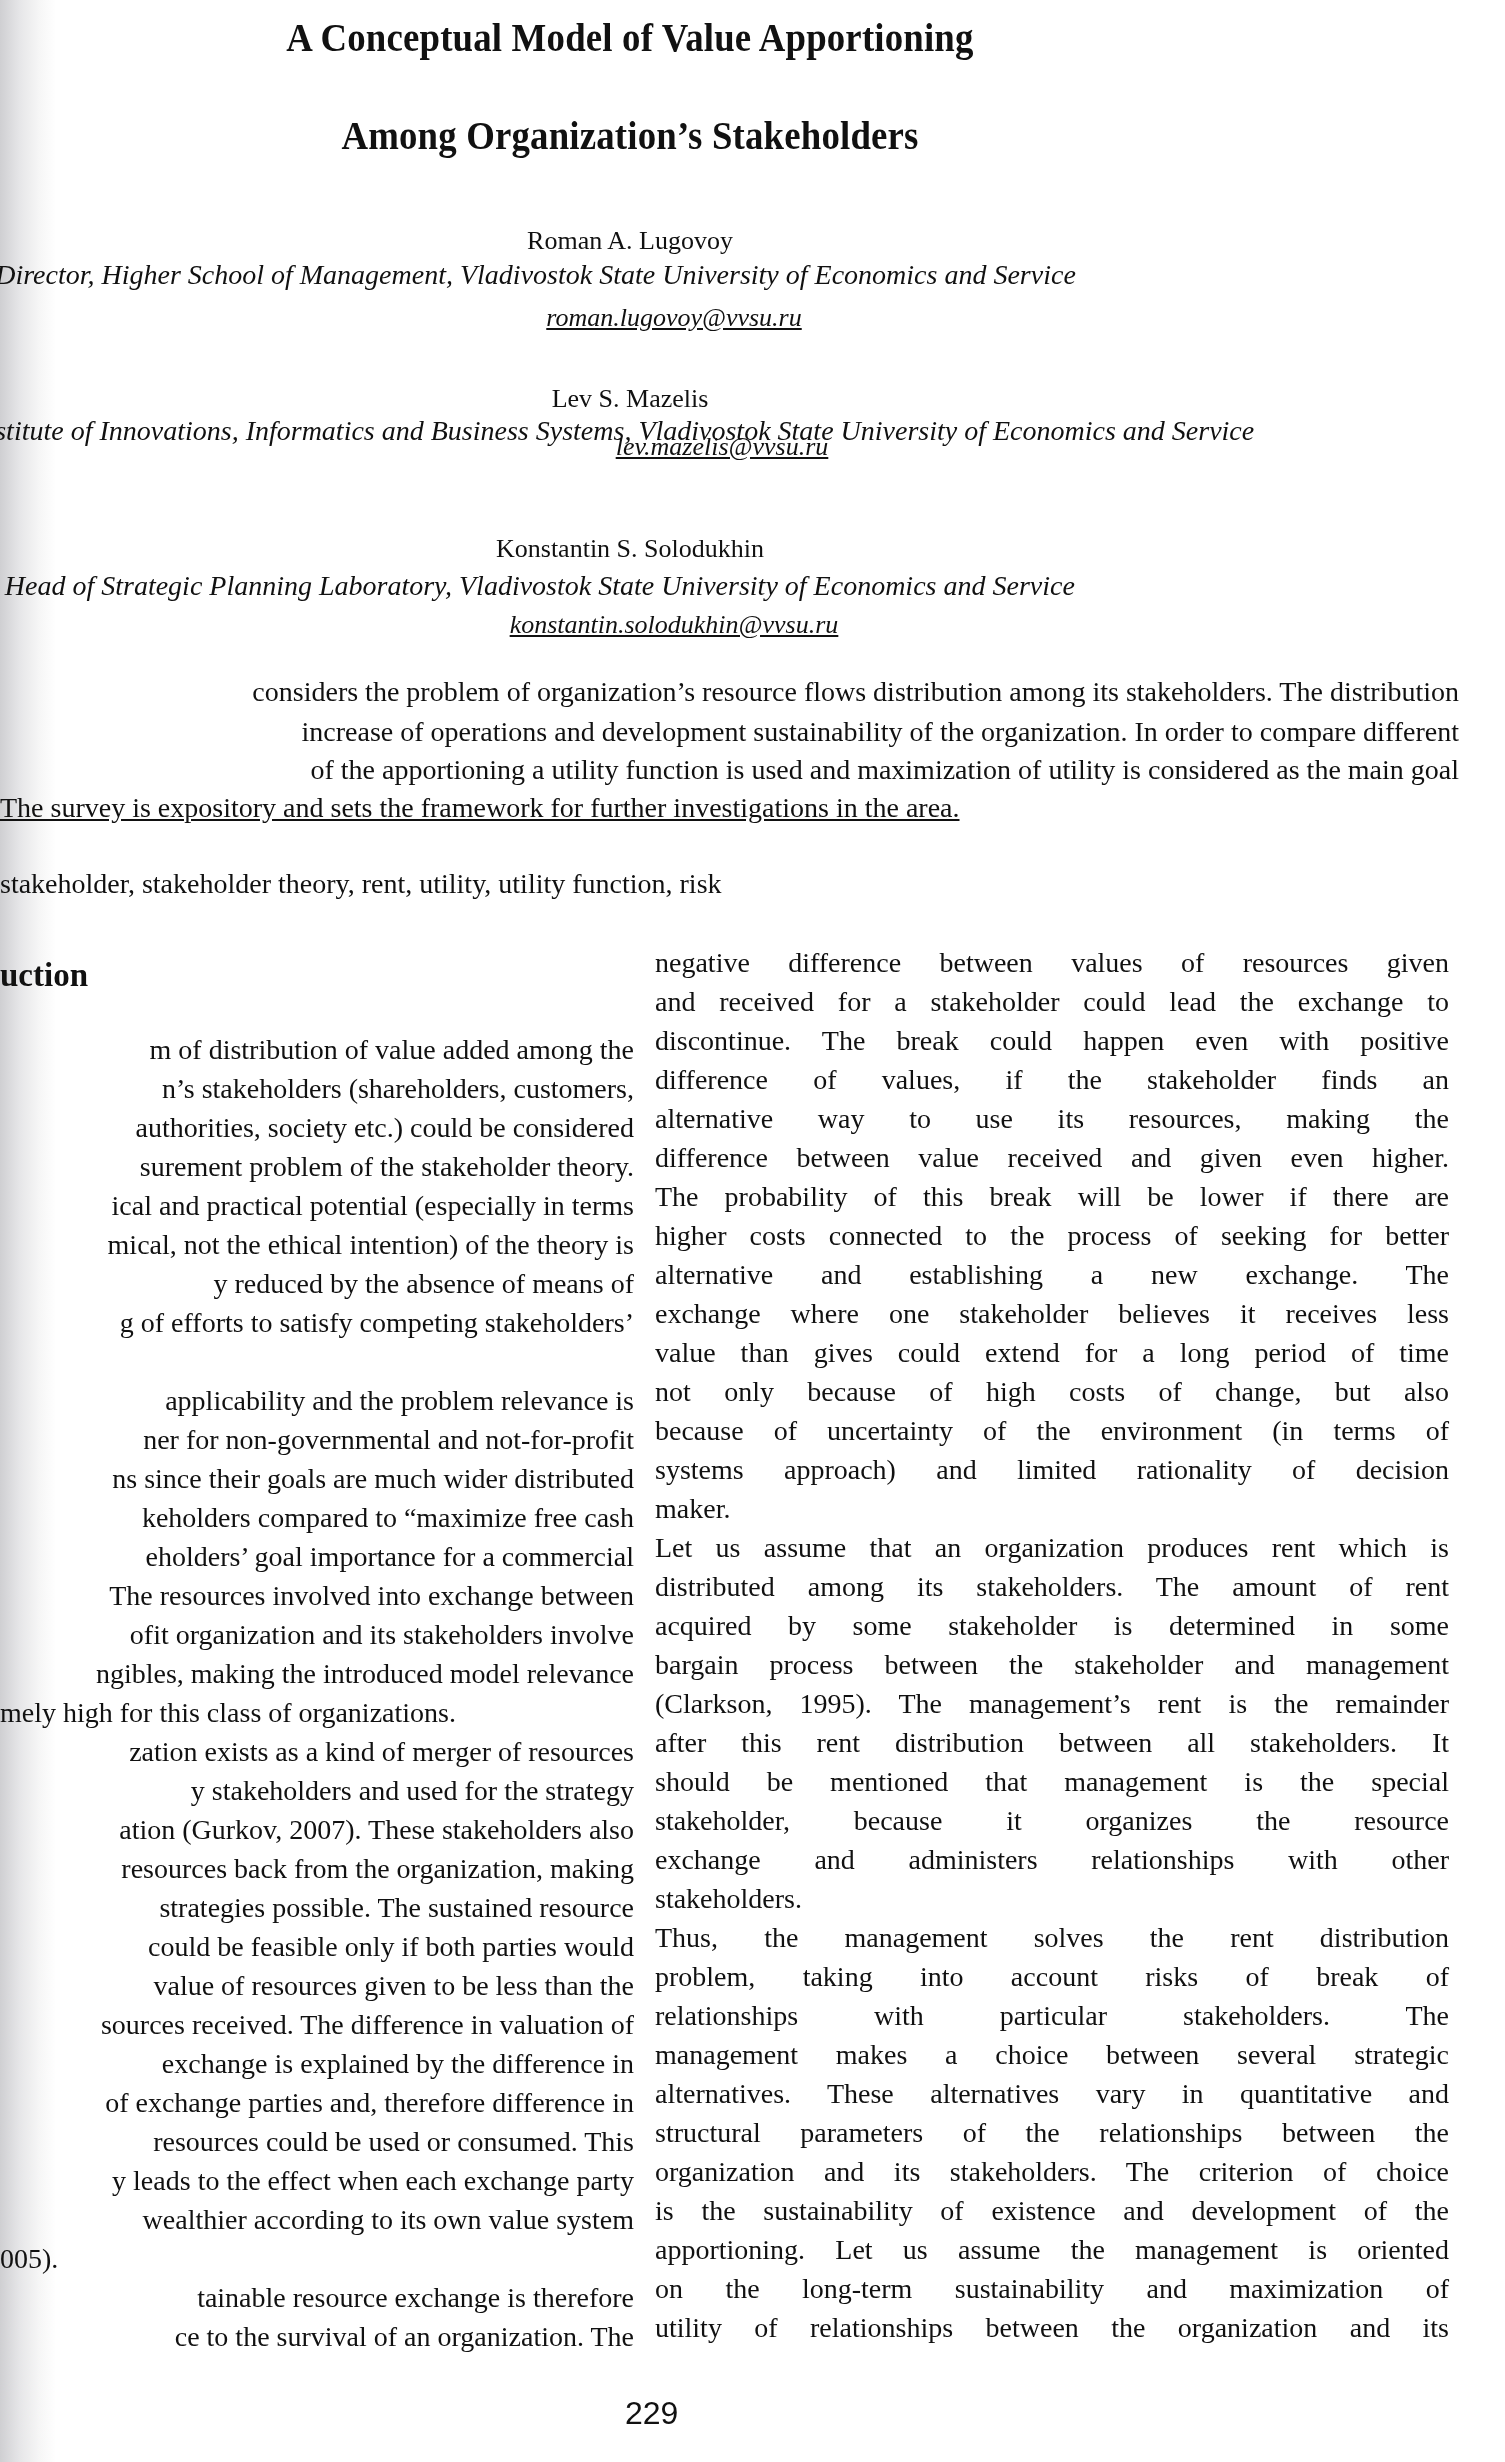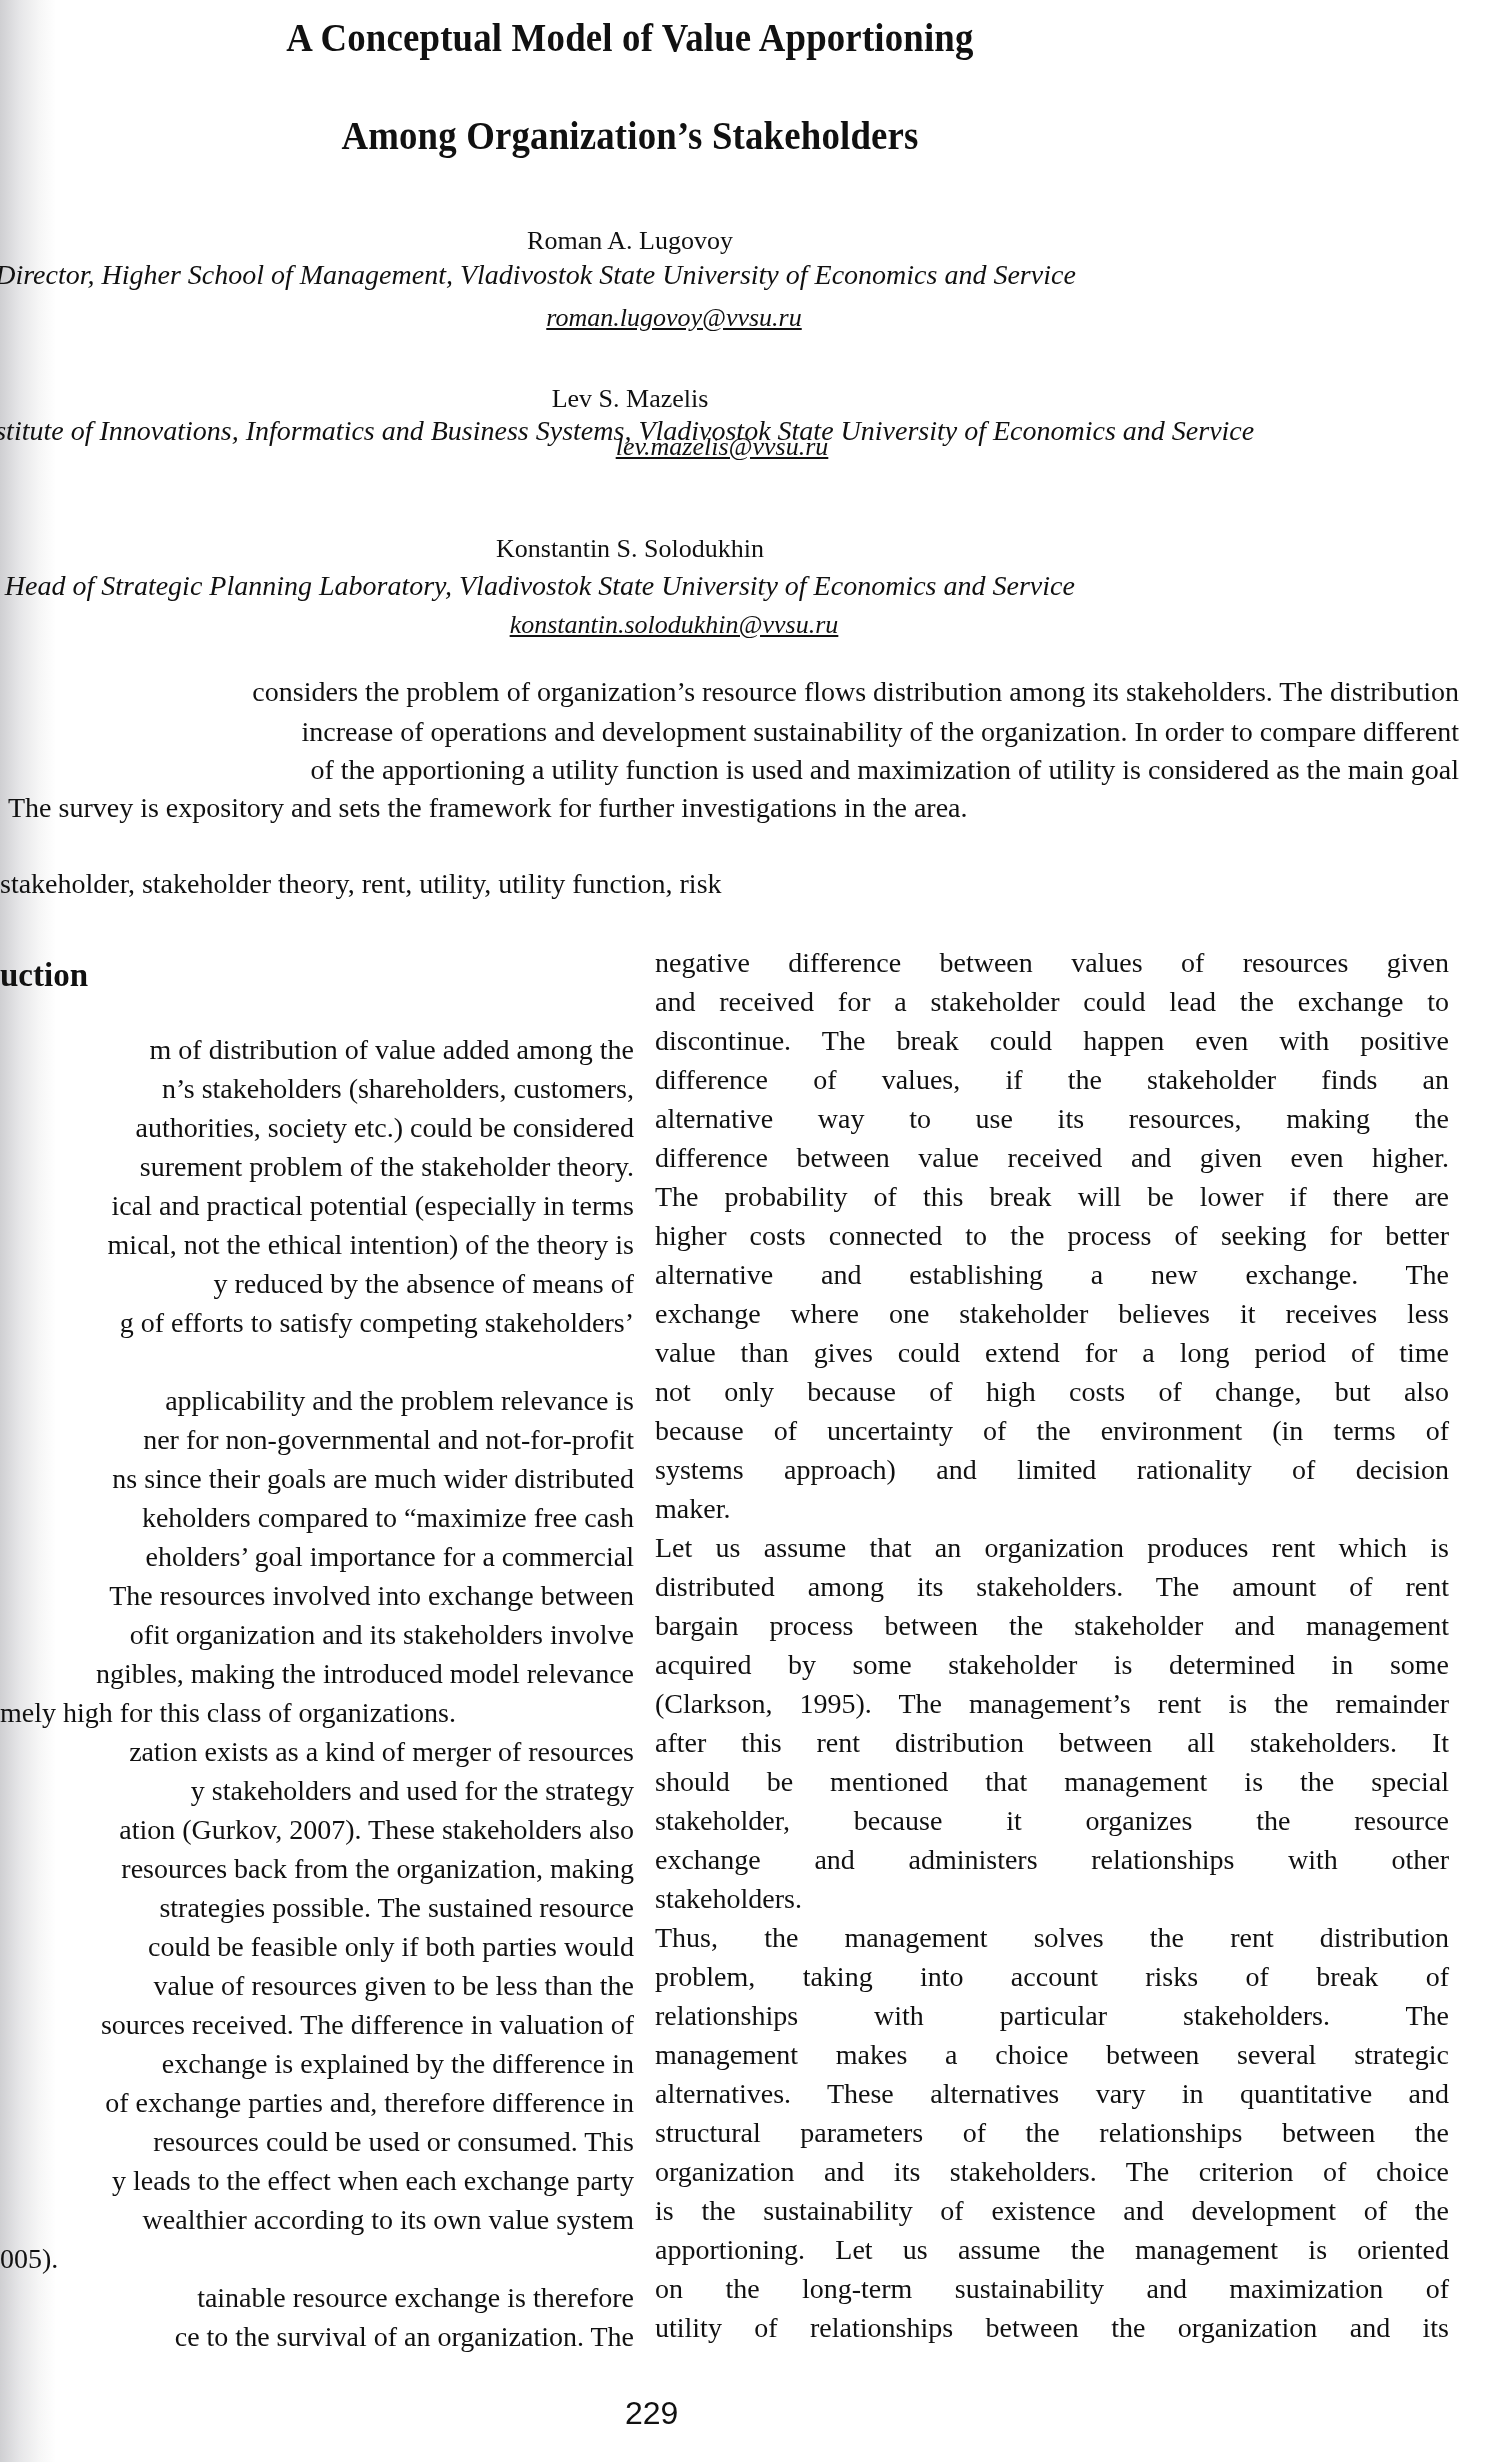--- a/index.html
+++ b/index.html
@@ -74,21 +74,21 @@
 <div class="email" style="top:432px;padding-left:48px;">lev.mazelis@vvsu.ru</div>
 
 <div class="author-name" style="top:534px;text-align:center;">Konstantin S. Solodukhin</div>
 <div class="affil" style="top:570px; left:4.8px;">Head of Strategic Planning Laboratory, Vladivostok State University of Economics and Service</div>
 <div class="email" style="top:610px;">konstantin.solodukhin@vvsu.ru</div>
 
 <div class="clip-left" style="top:676px; width:1459px; height:175px;">
   <div class="abstract-line" style="top:0px;">considers the problem of organization’s resource flows distribution among its stakeholders. The distribution</div>
   <div class="abstract-line" style="top:40px;">increase of operations and development sustainability of the organization. In order to compare different</div>
   <div class="abstract-line" style="top:78px;">of the apportioning a utility function is used and maximization of utility is considered as the main goal</div>
-  <div class="abstract-line" style="top:116px; right:auto; left:8px;">The survey is expository and sets the framework for further investigations in the area.</div>
+  <div class="abstract-line" style="top:116px; right:auto; left:0;text-decoration:underline;">The survey is expository and sets the framework for further investigations in the area.</div>
 </div>
 
 <div class="clip-left" style="top:868px; width:957px; height:40px;">
   <div class="kw-line" style="top:0; right:auto; left:0;">stakeholder, stakeholder theory, rent, utility, utility function, risk</div>
 </div>
 
 <div class="section-heading">uction</div>
 
 <div class="col col-left">
   <span class="line">m of distribution of value added among the</span>
@@ -138,22 +138,22 @@
   <span class="line">higher costs connected to the process of seeking for better</span>
   <span class="line">alternative and establishing a new exchange. The</span>
   <span class="line">exchange where one stakeholder believes it receives less</span>
   <span class="line">value than gives could extend for a long period of time</span>
   <span class="line">not only because of high costs of change, but also</span>
   <span class="line">because of uncertainty of the environment (in terms of</span>
   <span class="line">systems approach) and limited rationality of decision</span>
   <span class="line last">maker.</span>
   <span class="line">Let us assume that an organization produces rent which is</span>
   <span class="line">distributed among its stakeholders. The amount of rent</span>
+  <span class="line">acquired by some stakeholder is determined in some</span>
   <span class="line">bargain process between the stakeholder and management</span>
-  <span class="line">acquired by some stakeholder is determined in some</span>
   <span class="line">(Clarkson, 1995). The management’s rent is the remainder</span>
   <span class="line">after this rent distribution between all stakeholders. It</span>
   <span class="line">should be mentioned that management is the special</span>
   <span class="line">stakeholder, because it organizes the resource</span>
   <span class="line">exchange and administers relationships with other</span>
   <span class="line last">stakeholders.</span>
   <span class="line">Thus, the management solves the rent distribution</span>
   <span class="line">problem, taking into account risks of break of</span>
   <span class="line">relationships with particular stakeholders. The</span>
   <span class="line">management makes a choice between several strategic</span>

